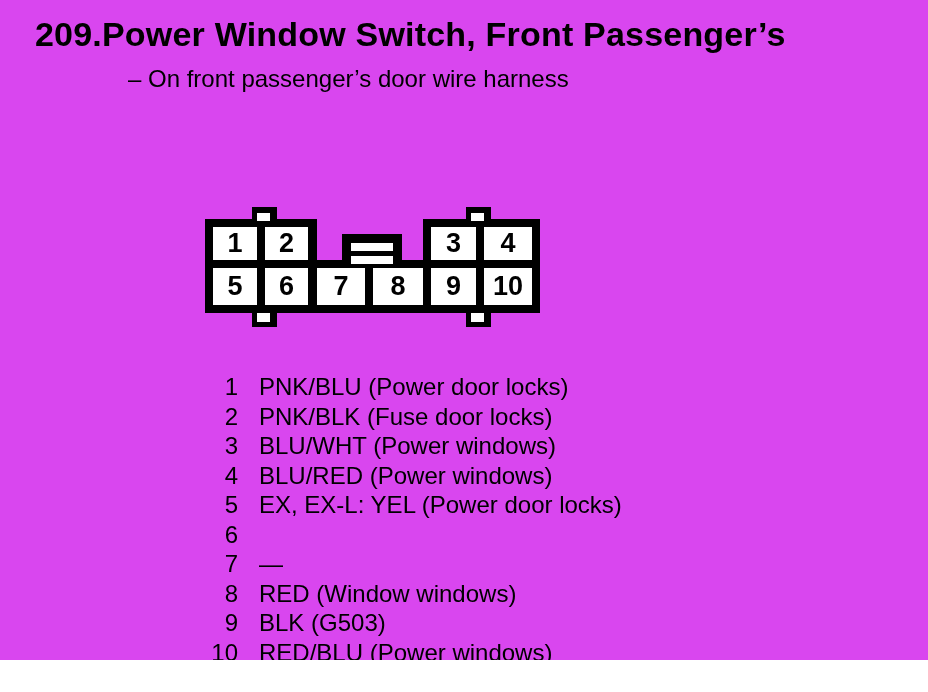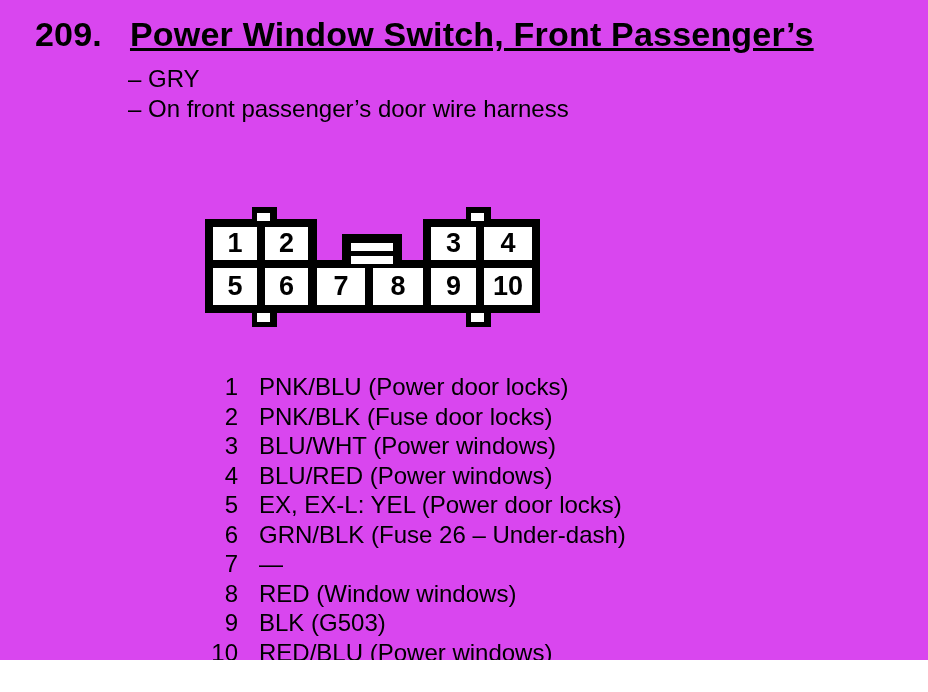--- a/index.html
+++ b/index.html
@@ -23,21 +23,21 @@
     left: 35px;
     top: 14px;
     display: flex;
     font-weight: bold;
     font-size: 34px;
     line-height: 40px;
     white-space: nowrap;
     letter-spacing: 0.2px;
   }
   .heading .num { display: inline-block; }
-  .heading .ttl { display: inline-block; margin-left: 28px; text-decoration: underline; }
+  .heading .ttl { display: inline-block; margin-left: 0; }
 
   
   .details {
     position: absolute;
     left: 128px;
     top: 64px;
     font-size: 24px;
     line-height: 30px;
     white-space: nowrap;
   }
@@ -107,21 +107,20 @@
 <body>
 
 <div class="page">
 
   <div class="heading">
     <span class="num">209.</span>
     <span class="ttl">Power Window Switch, Front Passenger’s</span>
   </div>
 
   <div class="details">
-    <div>– GRY</div>
     <div>– On front passenger’s door wire harness</div>
   </div>
 
   <div class="connector">
     <div class="blk plate-left-top"></div>
     <div class="blk plate-right-top"></div>
     <div class="blk plate-bottom"></div>
 
     <div class="latch">
       <div class="band band1"></div>
@@ -169,21 +168,20 @@
     <div class="row">
       <span class="pin">4</span>
       <span class="desc">BLU/RED (Power windows)</span>
     </div>
     <div class="row">
       <span class="pin">5</span>
       <span class="desc">EX, EX-L: YEL (Power door locks)</span>
     </div>
     <div class="row">
       <span class="pin">6</span>
-      <span class="desc">GRN/BLK (Fuse 26 – Under-dash)</span>
     </div>
     <div class="row">
       <span class="pin">7</span>
       <span class="desc">—</span>
     </div>
     <div class="row">
       <span class="pin">8</span>
       <span class="desc">RED (Window windows)</span>
     </div>
     <div class="row">

